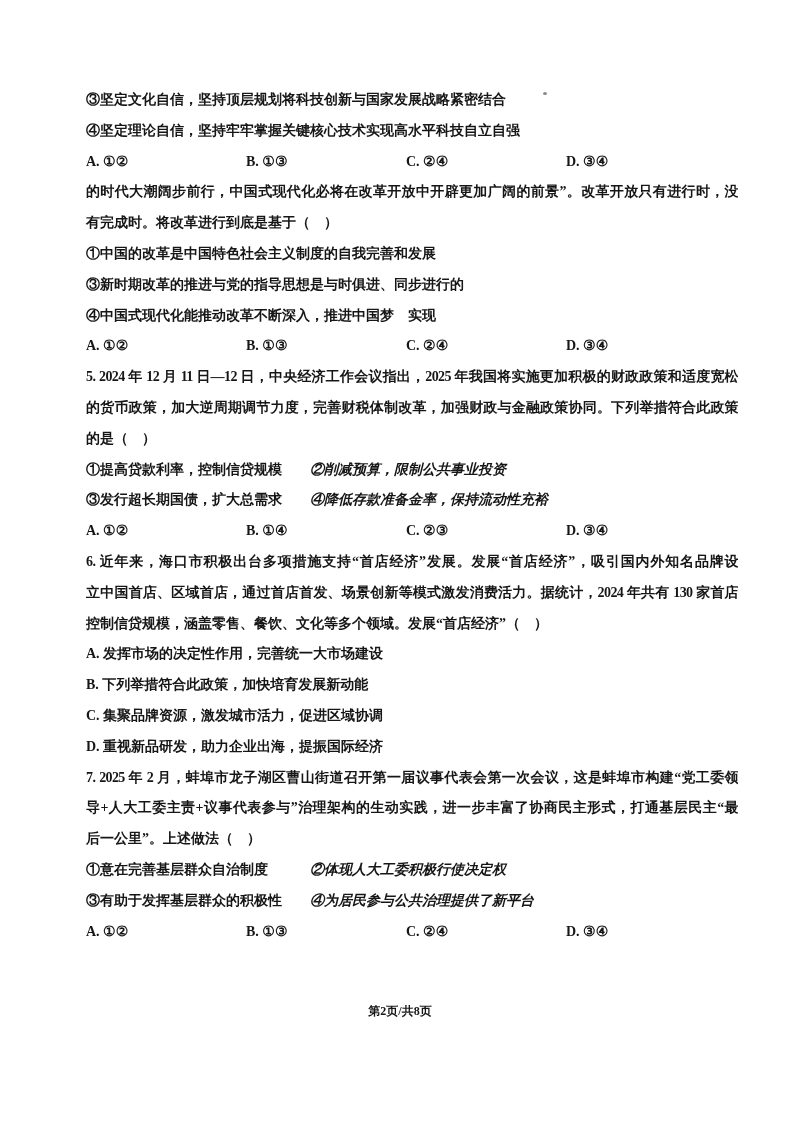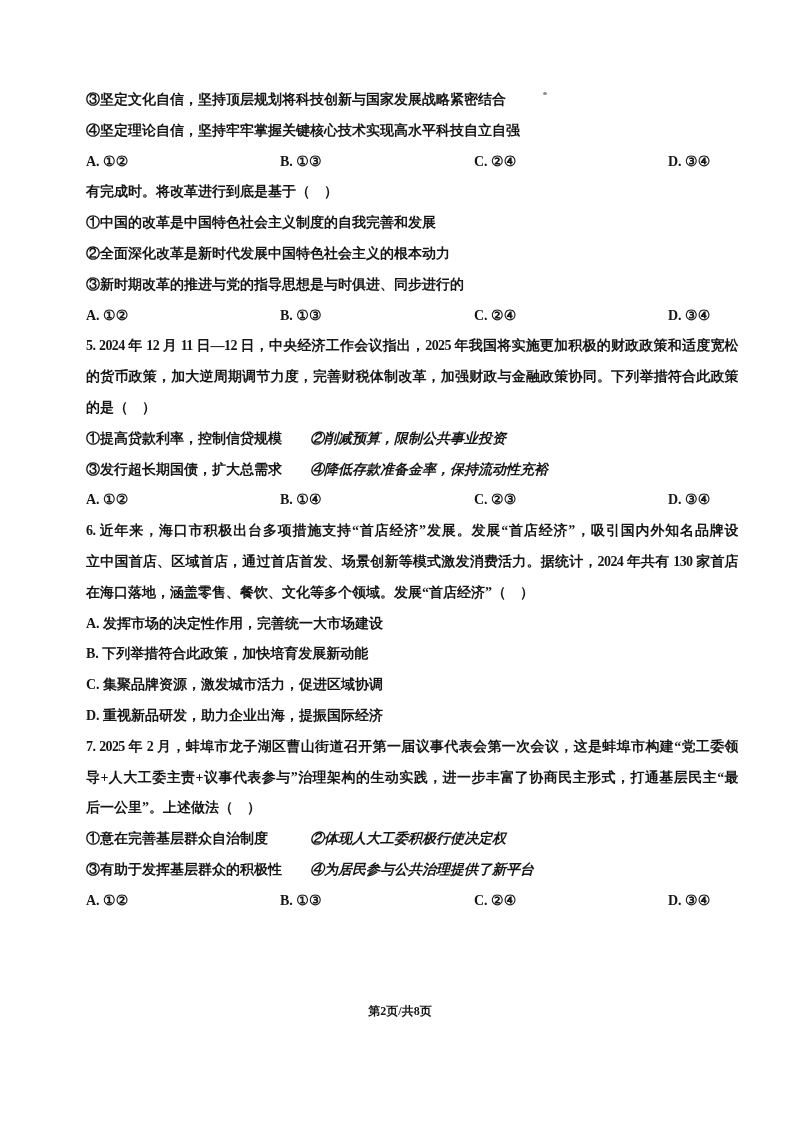--- a/index.html
+++ b/index.html
@@ -28,21 +28,21 @@
     white-space: nowrap;
     overflow: visible;
   }
   .tline.just {
     white-space: normal;
     overflow: hidden;
     letter-spacing: -0.6px;
     text-align: justify;
     text-align-last: justify;
   }
-  .answers { display: flex; gap: 34px; }
+  .answers { display: flex; }
   .answers .choice { width: 160px; flex: 0 0 auto; }
   .answers .choice:last-child { width: auto; }
   .pair { display: flex; }
   .pair .col-left { width: 224px; flex: 0 0 auto; white-space: nowrap; }
   .pair .col-right { flex: 1 1 auto; white-space: nowrap; font-style: italic; }
   .footer {
     position: absolute;
     left: 0;
     top: 996px;
     width: 100%;
@@ -68,24 +68,25 @@
   <div class="speck"></div>
   <div class="content">
       <div class="tline">③坚定文化自信，坚持顶层规划将科技创新与国家发展战略紧密结合</div>
       <div class="tline">④坚定理论自信，坚持牢牢掌握关键核心技术实现高水平科技自立自强</div>
       <div class="tline answers">
         <span class="choice">A. ①②</span>
         <span class="choice">B. ①③</span>
         <span class="choice">C. ②④</span>
         <span class="choice">D. ③④</span>
       </div>
+      <div class="tline just">的时代大潮阔步前行，中国式现代化必将在改革开放中开辟更加广阔的前景”。改革开放只有进行时，没</div>
       <div class="tline">有完成时。将改革进行到底是基于（　）</div>
       <div class="tline">①中国的改革是中国特色社会主义制度的自我完善和发展</div>
-      <div class="tline">②全面深化改革是新时代发展中国特色社会主义的根本动力</div>
       <div class="tline">③新时期改革的推进与党的指导思想是与时俱进、同步进行的</div>
+      <div class="tline">④中国式现代化能推动改革不断深入，推进中国梦　实现</div>
       <div class="tline answers">
         <span class="choice">A. ①②</span>
         <span class="choice">B. ①③</span>
         <span class="choice">C. ②④</span>
         <span class="choice">D. ③④</span>
       </div>
       <div class="tline just">5. 2024 年 12 月 11 日—12 日，中央经济工作会议指出，2025 年我国将实施更加积极的财政政策和适度宽松</div>
       <div class="tline just">的货币政策，加大逆周期调节力度，完善财税体制改革，加强财政与金融政策协同。下列举措符合此政策</div>
       <div class="tline">的是（　）</div>
       <div class="tline pair">
@@ -97,21 +98,21 @@
         <span class="col-right">④降低存款准备金率，保持流动性充裕</span>
       </div>
       <div class="tline answers">
         <span class="choice">A. ①②</span>
         <span class="choice">B. ①④</span>
         <span class="choice">C. ②③</span>
         <span class="choice">D. ③④</span>
       </div>
       <div class="tline just">6. 近年来，海口市积极出台多项措施支持“首店经济”发展。发展“首店经济”，吸引国内外知名品牌设</div>
       <div class="tline just">立中国首店、区域首店，通过首店首发、场景创新等模式激发消费活力。据统计，2024 年共有 130 家首店</div>
-      <div class="tline">在海口落地，涵盖零售、餐饮、文化等多个领域。发展“首店经济”（　）</div>
+      <div class="tline">控制信贷规模，涵盖零售、餐饮、文化等多个领域。发展“首店经济”（　）</div>
       <div class="tline">A. 发挥市场的决定性作用，完善统一大市场建设</div>
       <div class="tline">B. 下列举措符合此政策，加快培育发展新动能</div>
       <div class="tline">C. 集聚品牌资源，激发城市活力，促进区域协调</div>
       <div class="tline">D. 重视新品研发，助力企业出海，提振国际经济</div>
       <div class="tline just">7. 2025 年 2 月，蚌埠市龙子湖区曹山街道召开第一届议事代表会第一次会议，这是蚌埠市构建“党工委领</div>
       <div class="tline just">导+人大工委主责+议事代表参与”治理架构的生动实践，进一步丰富了协商民主形式，打通基层民主“最</div>
       <div class="tline">后一公里”。上述做法（　）</div>
       <div class="tline pair">
         <span class="col-left">①意在完善基层群众自治制度</span>
         <span class="col-right">②体现人大工委积极行使决定权</span>

